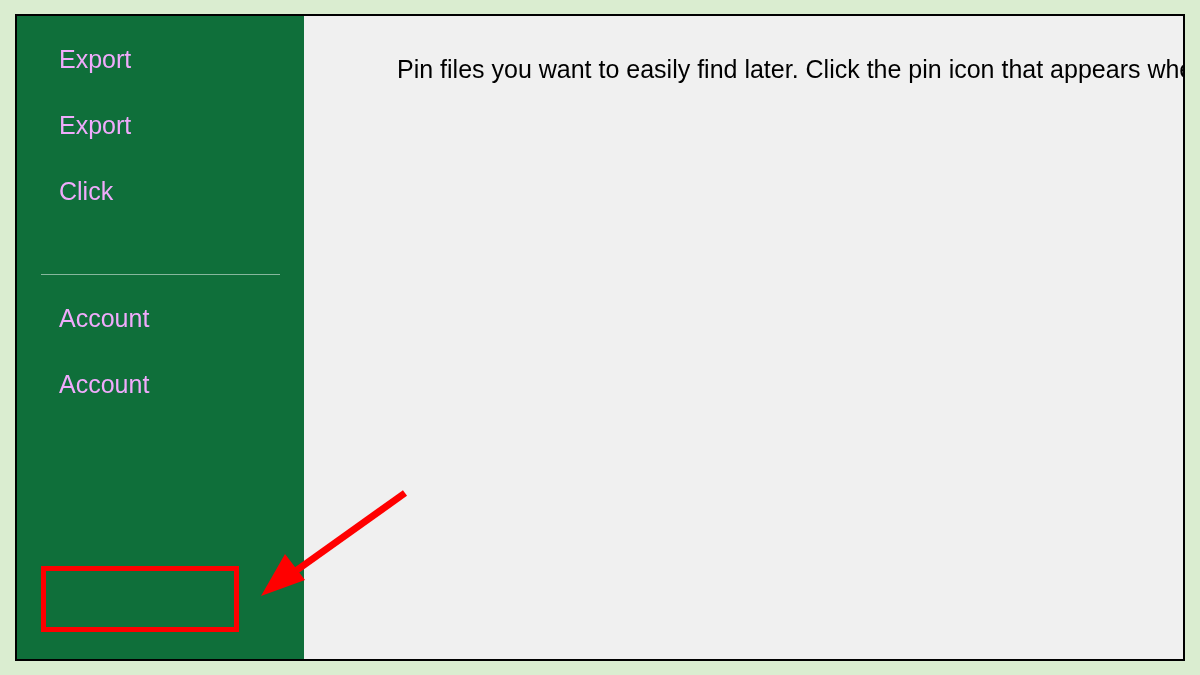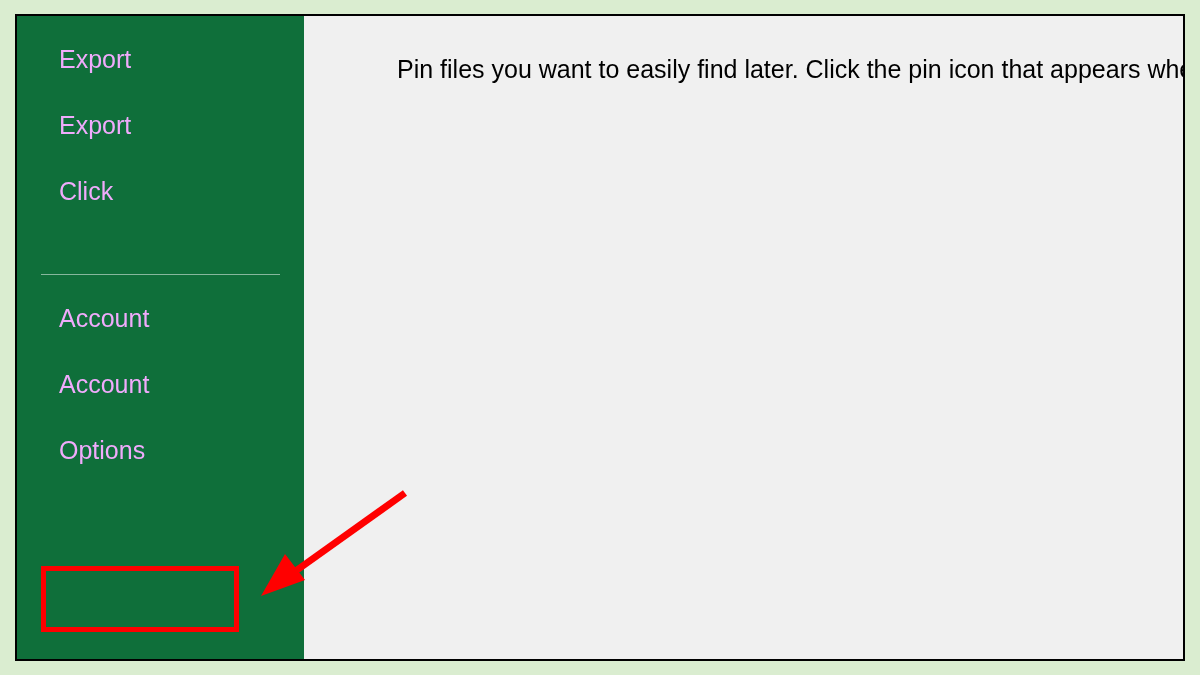--- a/index.html
+++ b/index.html
@@ -86,21 +86,20 @@
 
     <div class="menu-item">Export</div>
     <div class="menu-item">Export</div>
     <div class="menu-item">Click</div>
 
     <div class="gap-block"></div>
     <hr class="divider">
 
     <div class="menu-item">Account</div>
     <div class="menu-item">Account</div>
-    <div class="menu-item">Options</div>
   </div>
 
   <div class="main">
     <div class="hint-text">Pin files you want to easily find later. Click the pin icon that appears when y</div>
   </div>
 
   <div class="option-highlight" style="left:24px;top:550px;width:198px;height:66px;"></div>
 
   <svg class="arrow" style="left:228px;top:472px;" width="165" height="120" viewBox="0 0 165 120">
     <line x1="160" y1="5" x2="38" y2="92" stroke="red" stroke-width="7"></line>

